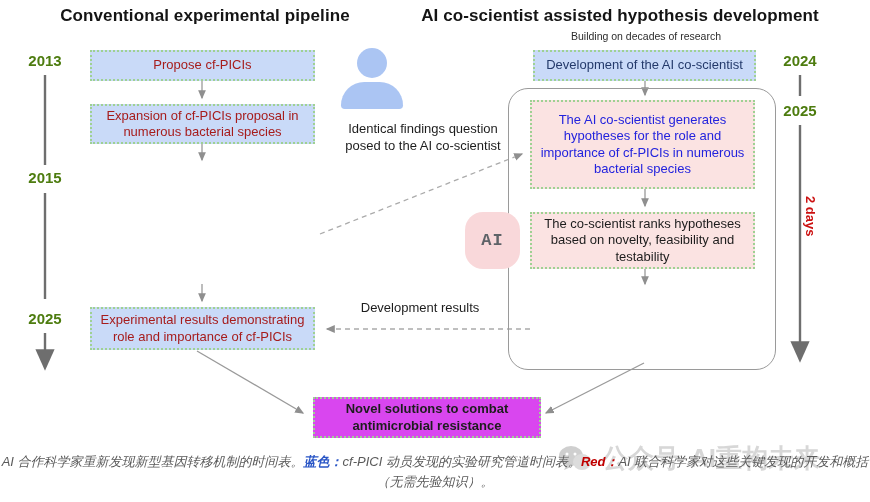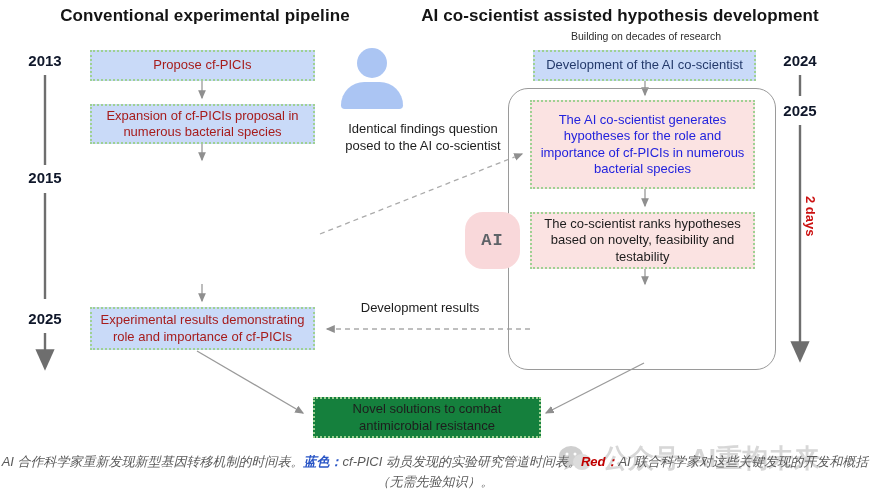--- a/index.html
+++ b/index.html
@@ -3,27 +3,27 @@
 <meta charset="utf-8">
 <style>
   * { margin:0; padding:0; box-sizing:border-box; }
   body { background:#ffffff; font-family:"Liberation Sans", sans-serif; }
   .canvas { position:relative; width:870px; height:502px; background:#fff; overflow:hidden; }
 
   .abs { position:absolute; }
   .title { font-size:17px; font-weight:bold; color:#141414; text-align:center; letter-spacing:.1px; }
   .subtitle { font-size:10.5px; color:#2d2d2d; text-align:center; }
 
-  .year { font-size:15px; font-weight:bold; color:#0f172a; text-align:center; width:56px; }
+  .year { font-size:15px; font-weight:bold; color:#4d7c0f; text-align:center; width:56px; }
 
   .box { display:flex; align-items:center; justify-content:center; text-align:center;
          border:2px dotted #9fd193; font-size:13px; line-height:1.26; padding:3px 5px; z-index:2; }
   .box-blue { background:#c9daf8; }
   .box-pink { background:#fbe3e2; }
-  .box-gray { background:#15803d; }
+  .box-gray { background:#d946ef;font-weight:bold; }
   .t-red  { color:#a61c1c; }
   .t-blue { color:#2323dd; }
   .t-navy { color:#243a6b; }
   .t-black{ color:#1d1d1d; }
 
   .lbl { font-size:13px; color:#1d1d1d; text-align:center; line-height:1.28; z-index:2; }
 
   .container-round { border:1.6px solid #9a9a9a; border-radius:20px; background:transparent; z-index:1; }
 
   .ai-badge { background:#f9d8da; border-radius:18px; display:flex; align-items:center; justify-content:center;

